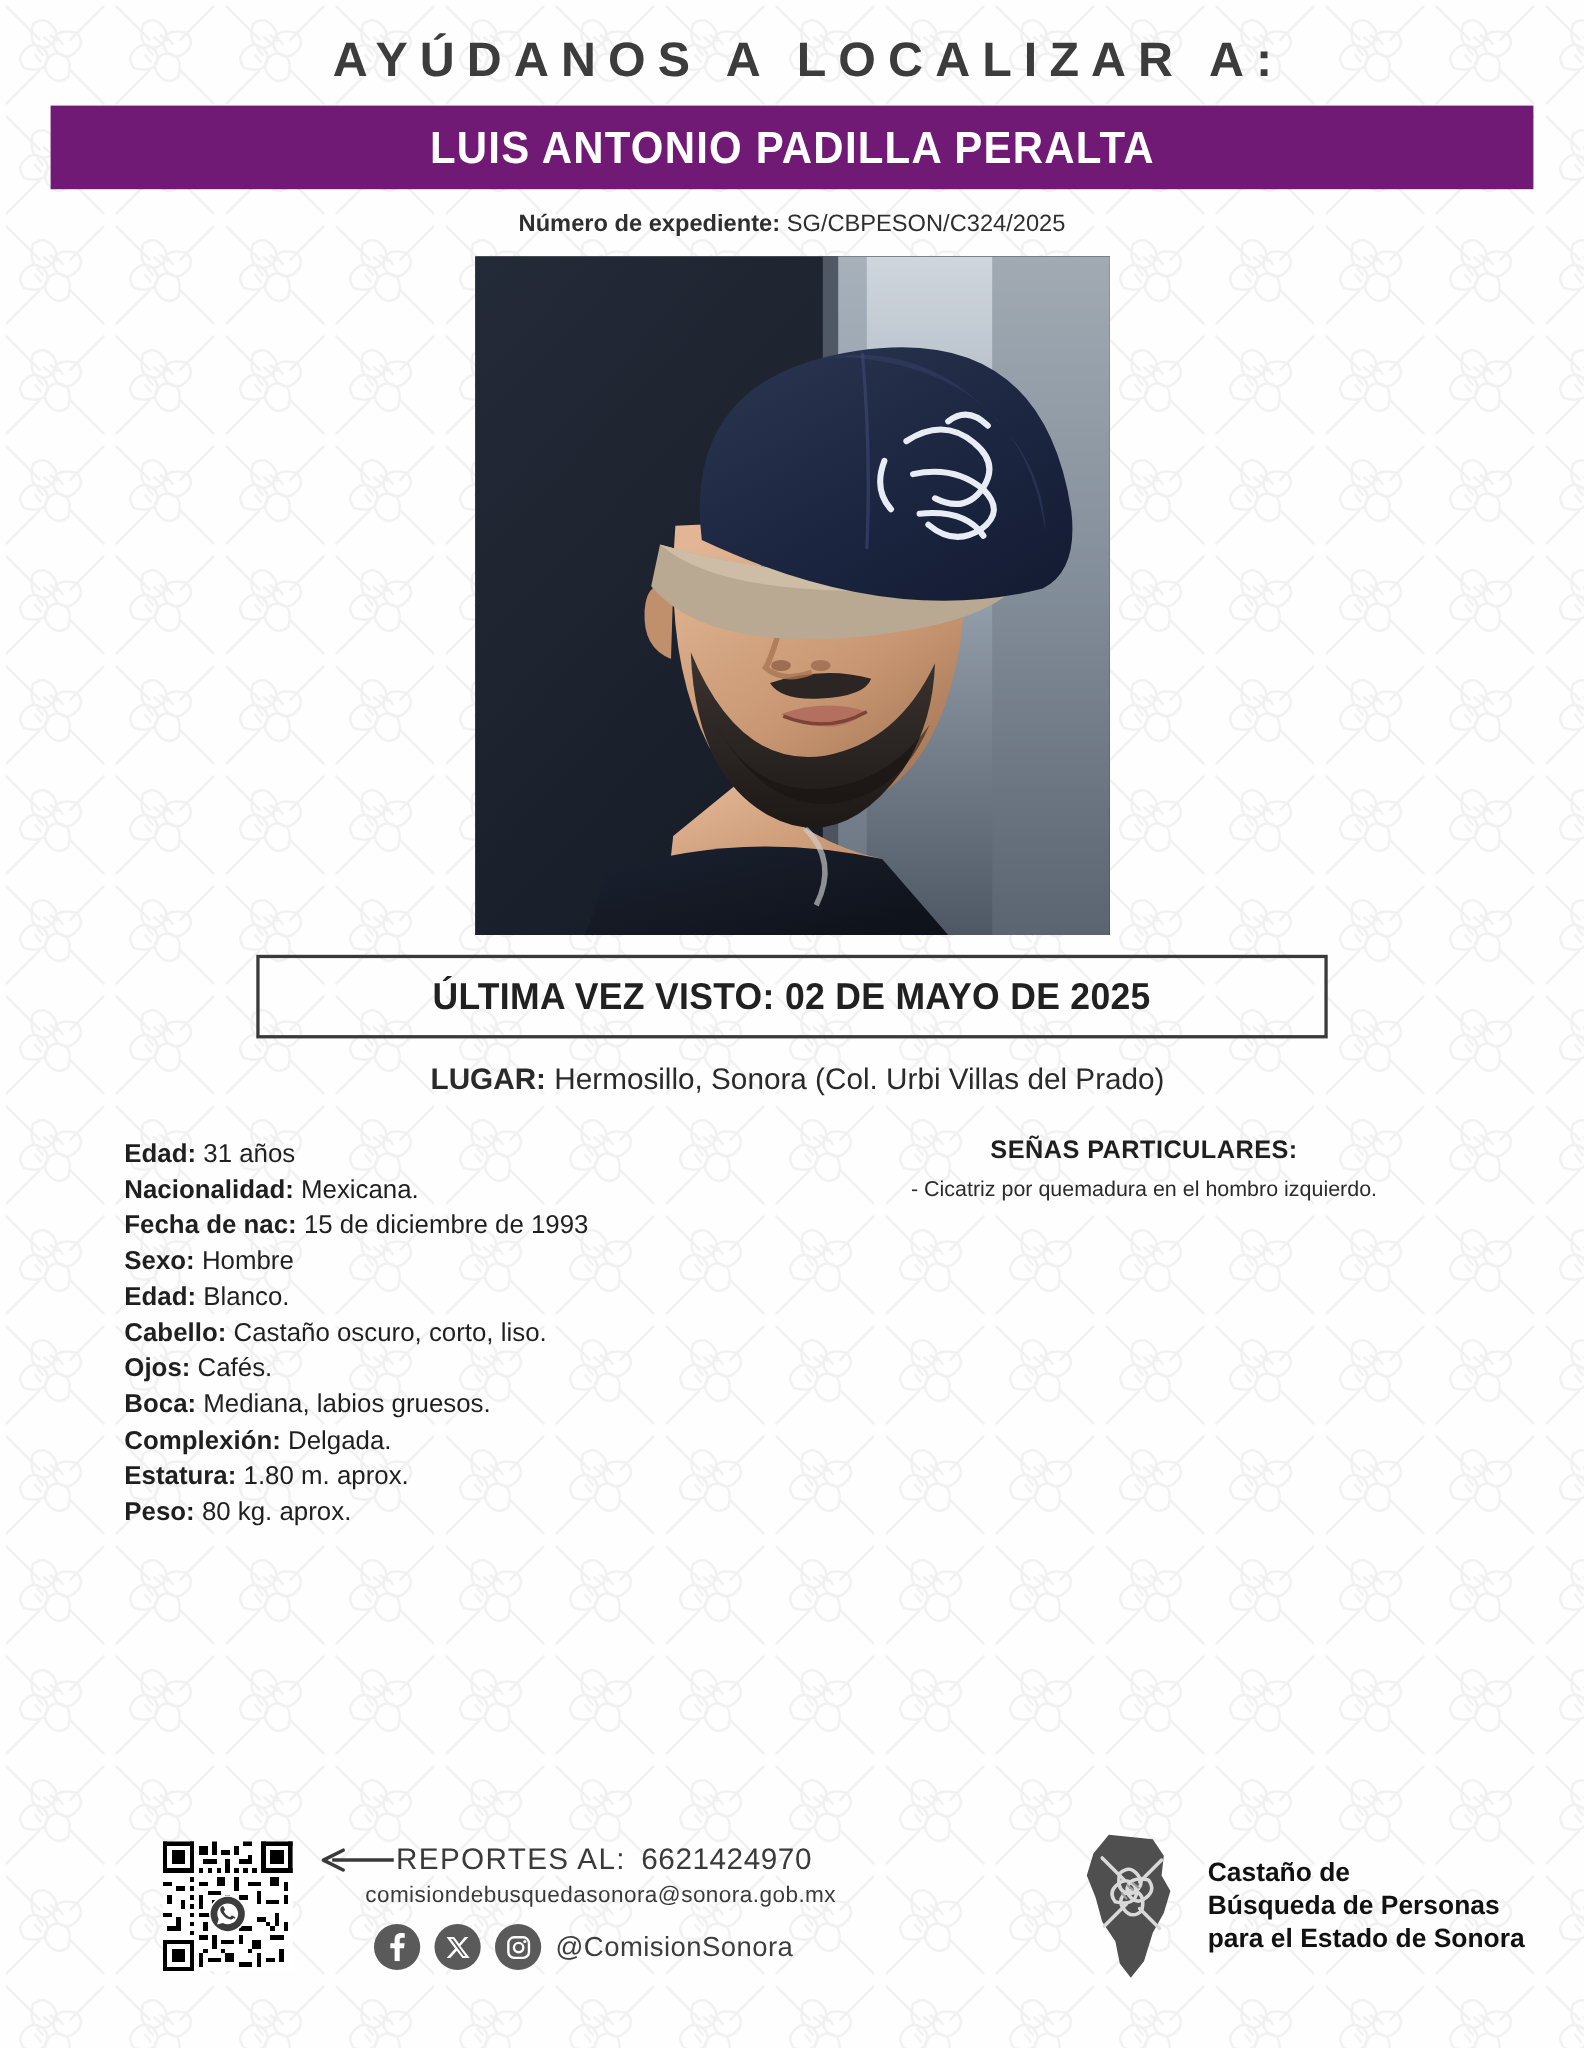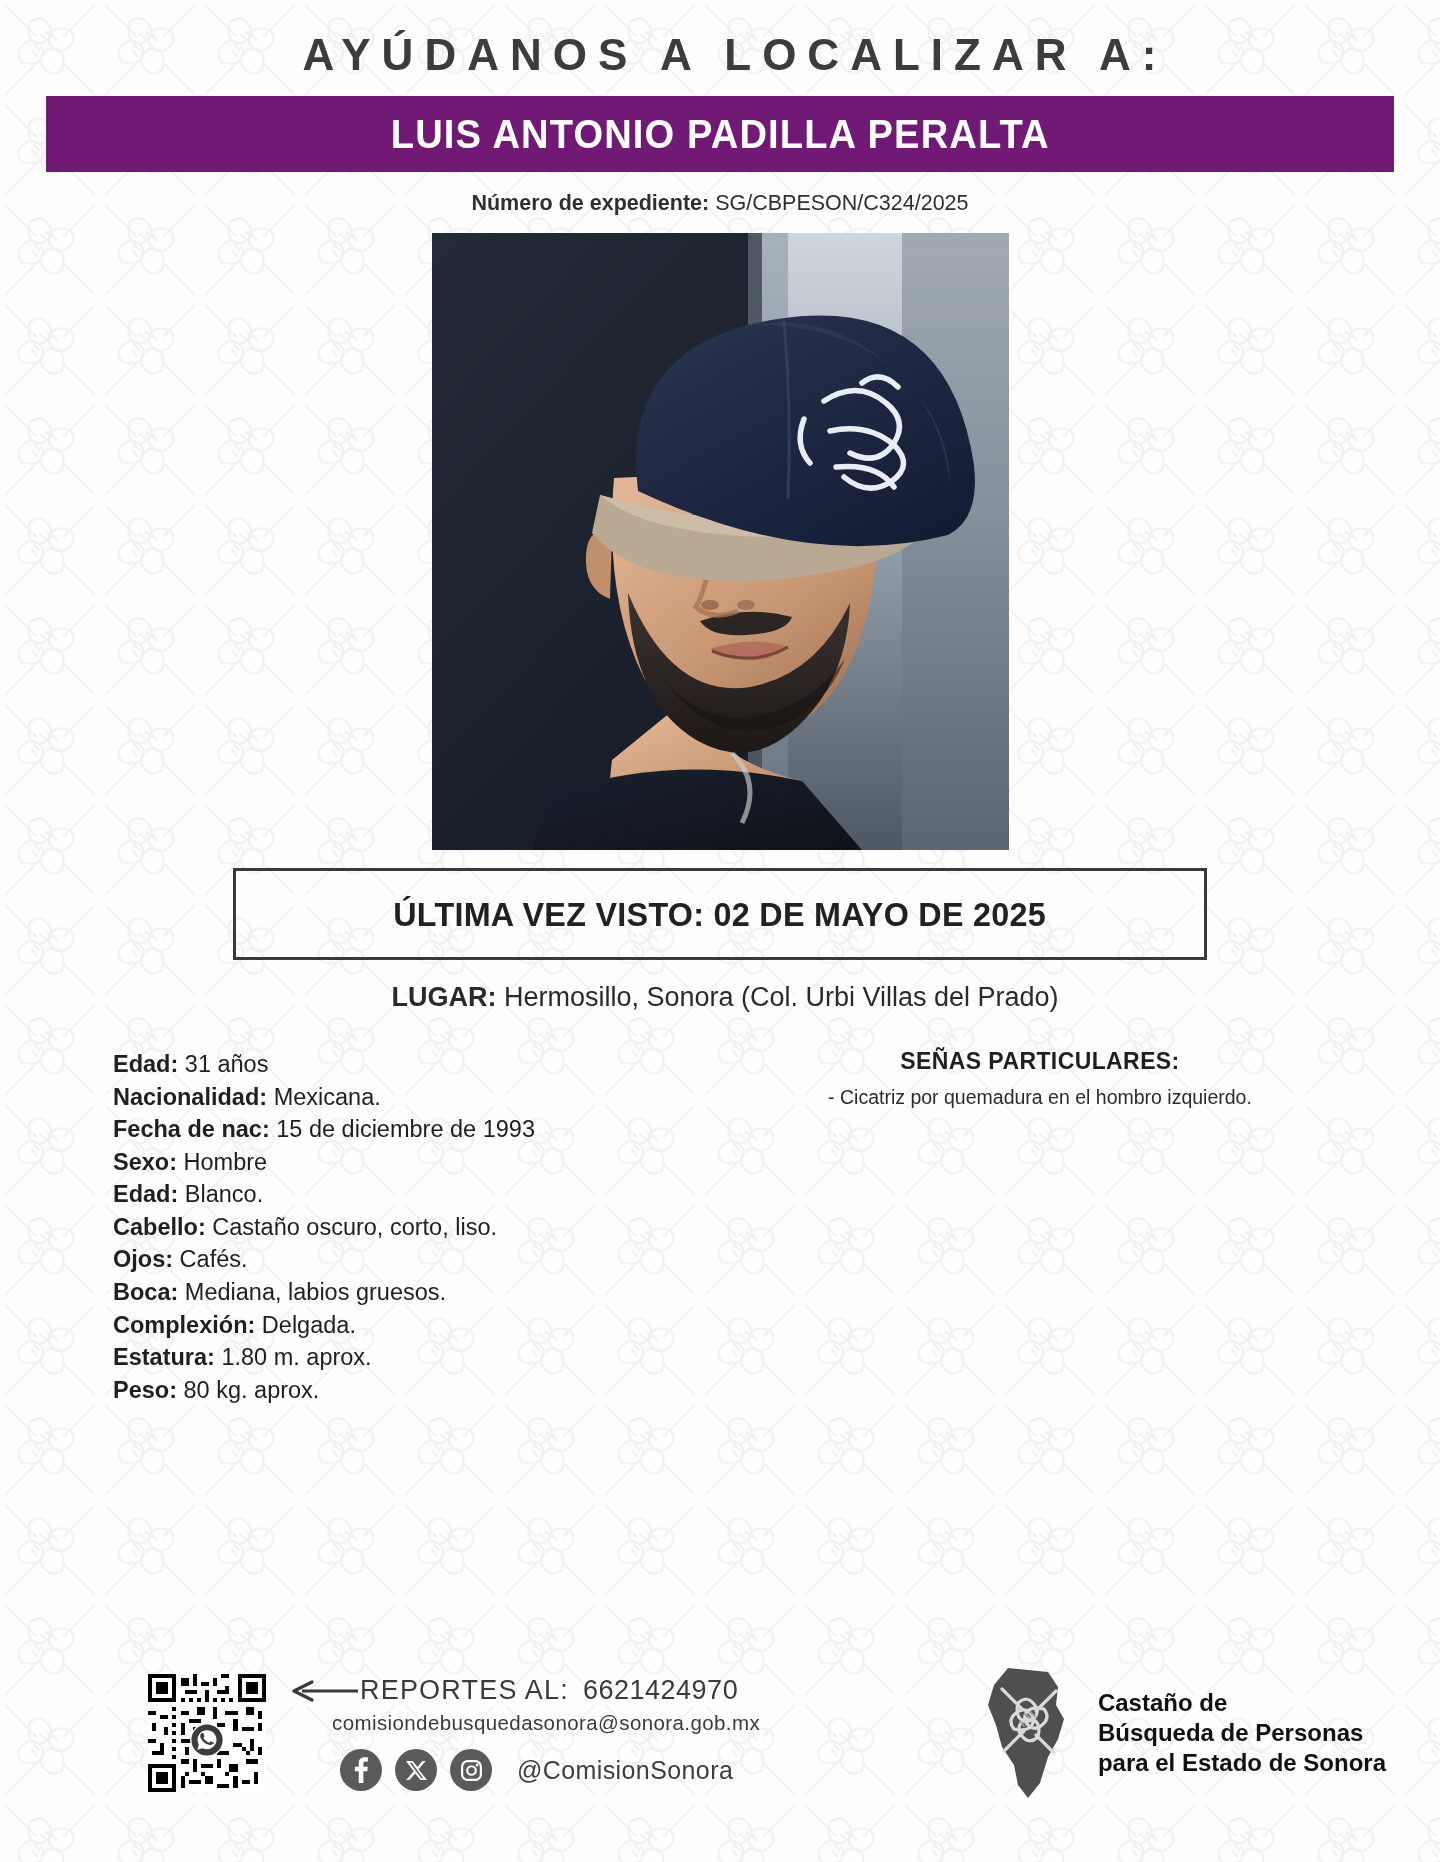--- a/index.html
+++ b/index.html
@@ -96,21 +96,21 @@
 
   
   .lastseen-wrap {
     margin-top: 18px;
     display: flex;
     justify-content: center;
   }
   .lastseen {
     border: 3px solid #3a3a3a;
     width: 974px;
-    height: 92px;
+    height: 76px;
     display: flex;
     align-items: center;
     justify-content: center;
     background: transparent;
   }
   .lastseen-text {
     font-size: 34px;
     font-weight: bold;
     color: #212121;
     letter-spacing: 0.3px;
@@ -227,21 +227,20 @@
     gap: 13px;
   }
   .sicon {
     width: 42px; height: 42px;
     border-radius: 50%;
     background: #5a5a5a;
     display: flex; align-items: center; justify-content: center;
     flex: 0 0 auto;
   }
   .handle {
-    margin-left: 12px;
     font-size: 25px;
     color: #3d3d3d;
     letter-spacing: 0.4px;
     white-space: nowrap;
   }
 
   .brand {
     margin-left: auto;
     margin-right: 54px;
     display: flex;

